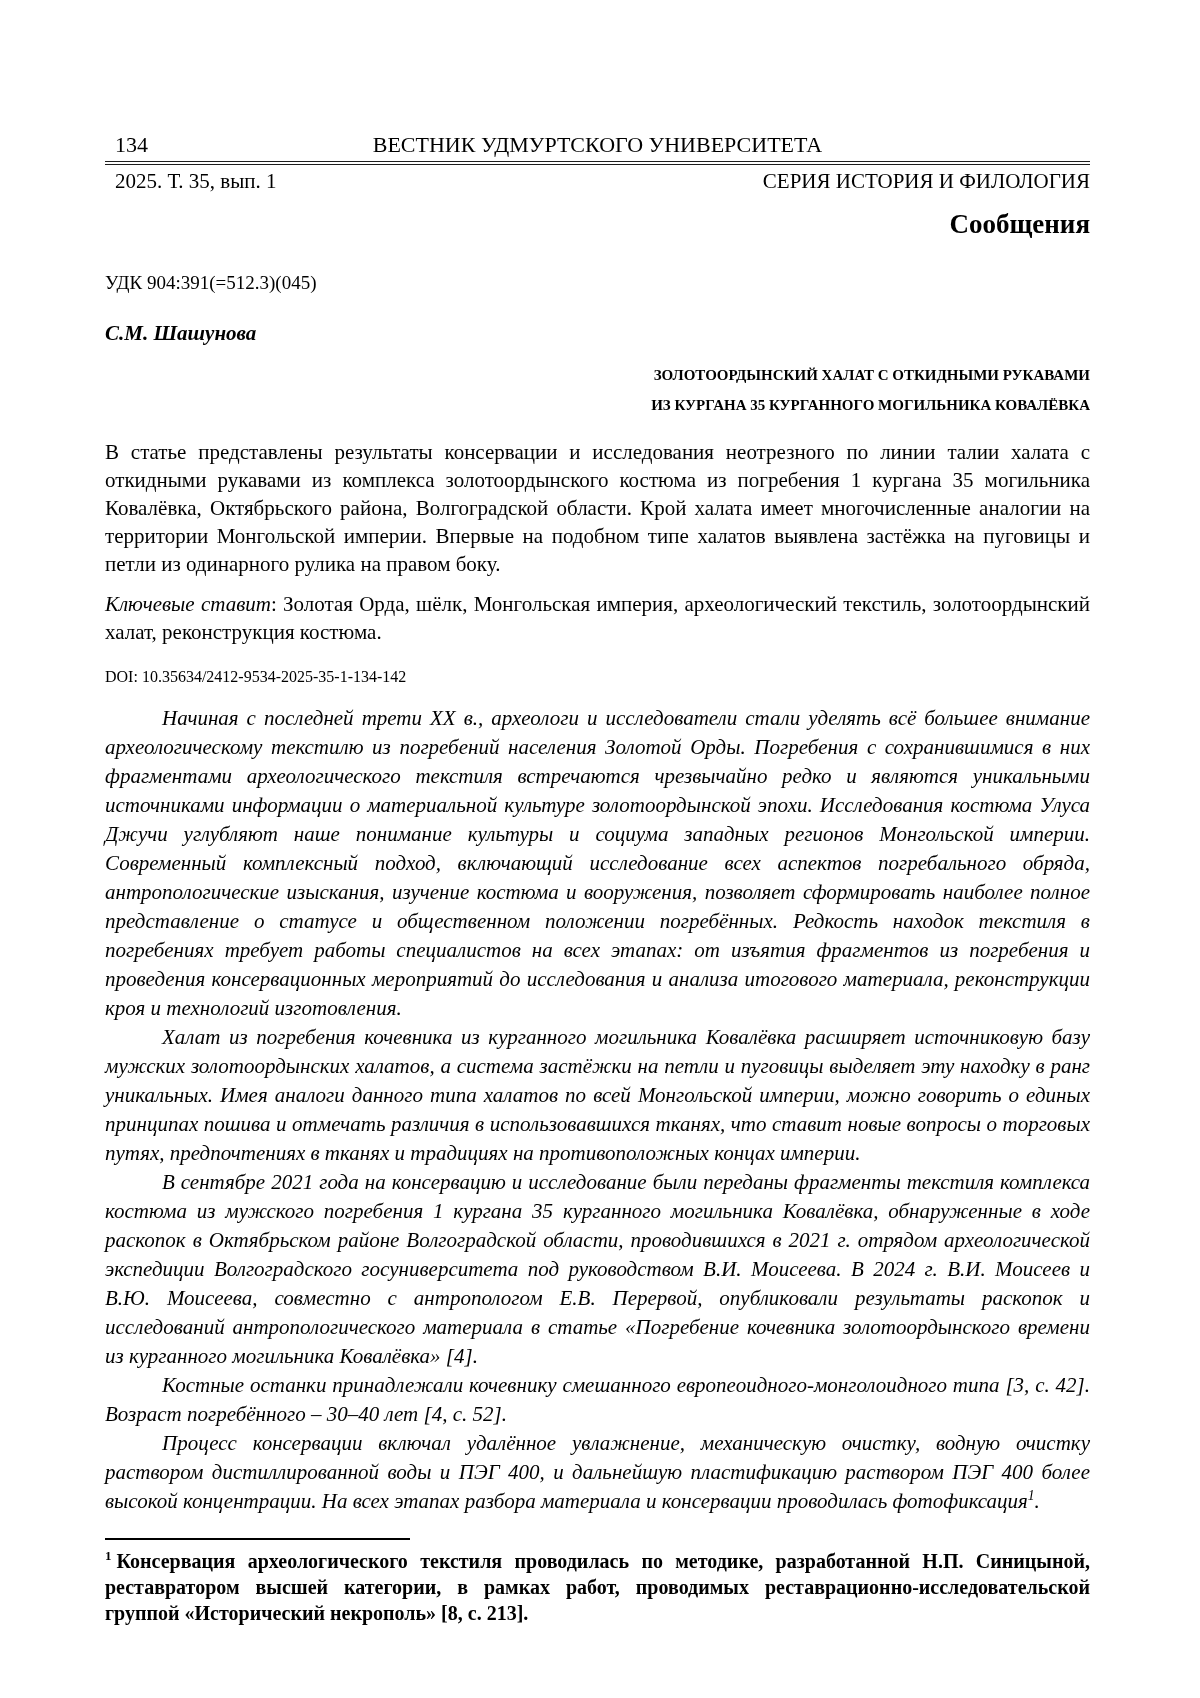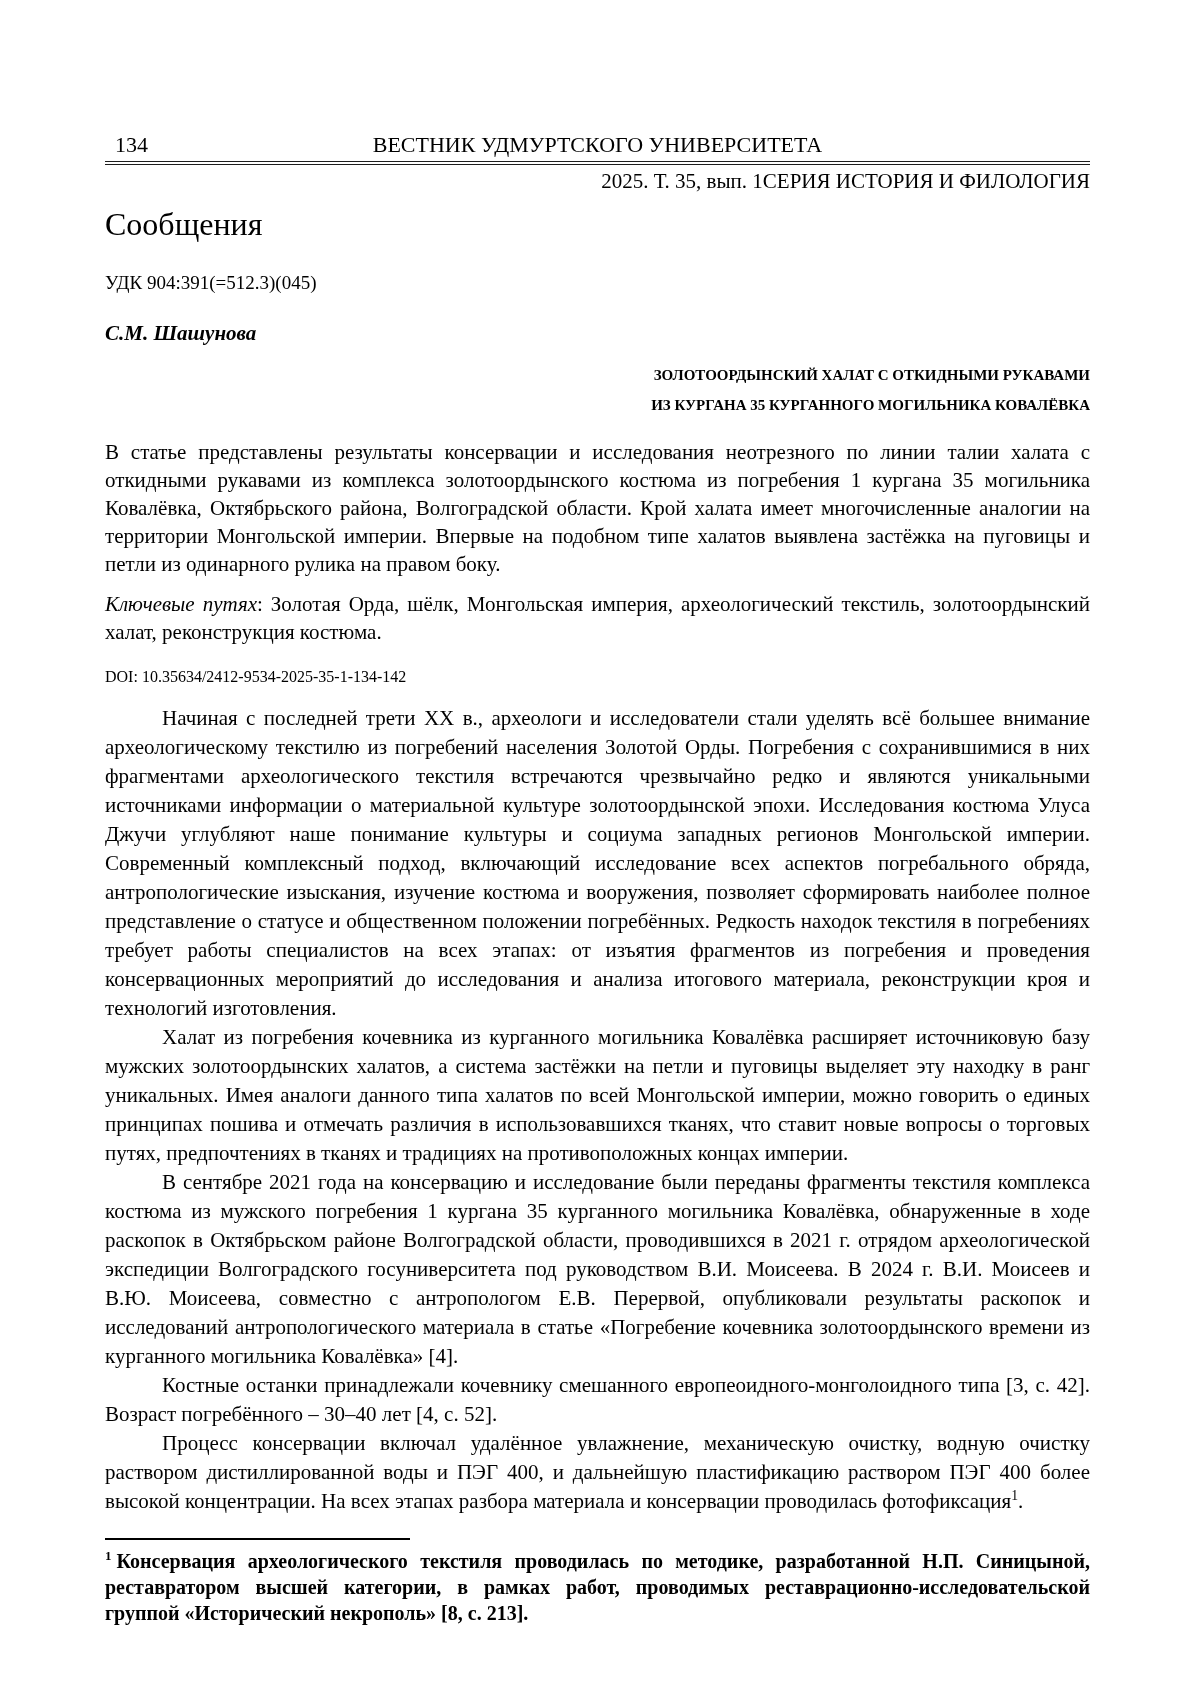--- a/index.html
+++ b/index.html
@@ -29,32 +29,33 @@
   .hrow1 .pgnum { position: absolute; left: 10px; top: 0; }
   .hrow1 .jtitle { display: block; text-align: center; }
   .hrule {
     height: 2px;
     border-top: 1px solid #1d1d1d;
     border-bottom: 1px solid #1d1d1d;
     margin-top: 1px;
   }
   .hrow2 {
     display: flex;
-    justify-content: flex-end;
+    justify-content: space-between;
     font-size: 21px;
     line-height: 26px;
     margin-top: 3px;
   }
   .hrow2 .vol { padding-left: 10px; }
   
   .section-heading {
     margin: 14px 0 0 0;
-    font-size: 32px;
-    font-weight: normal;
+    font-size: 27px;
+    font-weight: bold;
     line-height: 32px;
+    text-align: right;
   }
   .udc {
     margin-top: 30px;
     font-size: 19px;
     line-height: 26px;
   }
   .author {
     margin-top: 24px;
     font-size: 21px;
     line-height: 26px;
@@ -87,20 +88,21 @@
     line-height: 26px;
   }
   
   .body-text { margin-top: 14px; }
   .body-text p {
     margin: 0;
     font-size: 21px;
     line-height: 29px;
     text-align: justify;
     text-indent: 57px;
+    font-style: italic;
   }
   .body-text sup, .footnote sup {
     font-size: 0.65em;
     line-height: 0;
     vertical-align: super;
   }
   
   .fn-sep {
     margin-top: 22px;
     width: 305px;
@@ -135,21 +137,21 @@
   <h1 class="section-heading">Сообщения</h1>
 
   <div class="udc">УДК 904:391(=512.3)(045)</div>
 
   <div class="author">С.М. Шашунова</div>
 
   <h2 class="title"><span>ЗОЛОТООРДЫНСКИЙ ХАЛАТ С ОТКИДНЫМИ РУКАВАМИ</span><br><span>ИЗ КУРГАНА 35 КУРГАННОГО МОГИЛЬНИКА КОВАЛЁВКА</span></h2>
 
   <p class="abstract">В статье представлены результаты консервации и исследования неотрезного по линии талии халата с откидными рукавами из комплекса золотоордынского костюма из погребения 1 кургана 35 могильника Ковалёвка, Октябрьского района, Волгоградской области. Крой халата имеет многочисленные аналогии на территории Монгольской империи. Впервые на подобном типе халатов выявлена застёжка на пуговицы и петли из одинарного рулика на правом боку.</p>
 
-  <p class="keywords"><span class="kw-label">Ключевые путях</span><span>: Золотая Орда, шёлк, Монгольская империя, археологический текстиль, золотоордынский халат, реконструкция костюма.</span></p>
+  <p class="keywords"><span class="kw-label">Ключевые ставит</span><span>: Золотая Орда, шёлк, Монгольская империя, археологический текстиль, золотоордынский халат, реконструкция костюма.</span></p>
 
   <p class="doi">DOI: 10.35634/2412-9534-2025-35-1-134-142</p>
 
   <div class="body-text">
     <p>Начиная с последней трети XX в., археологи и исследователи стали уделять всё большее внимание археологическому текстилю из погребений населения Золотой Орды. Погребения с сохранившимися в них фрагментами археологического текстиля встречаются чрезвычайно редко и являются уникальными источниками информации о материальной культуре золотоордынской эпохи. Исследования костюма Улуса Джучи углубляют наше понимание культуры и социума западных регионов Монгольской империи. Современный комплексный подход, включающий исследование всех аспектов погребального обряда, антропологические изыскания, изучение костюма и вооружения, позволяет сформировать наиболее полное представление о статусе и общественном положении погребённых. Редкость находок текстиля в погребениях требует работы специалистов на всех этапах: от изъятия фрагментов из погребения и проведения консервационных мероприятий до исследования и анализа итогового материала, реконструкции кроя и технологий изготовления.</p>
     <p>Халат из погребения кочевника из курганного могильника Ковалёвка расширяет источниковую базу мужских золотоордынских халатов, а система застёжки на петли и пуговицы выделяет эту находку в ранг уникальных. Имея аналоги данного типа халатов по всей Монгольской империи, можно говорить о единых принципах пошива и отмечать различия в использовавшихся тканях, что ставит новые вопросы о торговых путях, предпочтениях в тканях и традициях на противоположных концах империи.</p>
     <p>В сентябре 2021 года на консервацию и исследование были переданы фрагменты текстиля комплекса костюма из мужского погребения 1 кургана 35 курганного могильника Ковалёвка, обнаруженные в ходе раскопок в Октябрьском районе Волгоградской области, проводившихся в 2021 г. отрядом археологической экспедиции Волгоградского госуниверситета под руководством В.И. Моисеева. В 2024 г. В.И. Моисеев и В.Ю. Моисеева, совместно с антропологом Е.В. Перервой, опубликовали результаты раскопок и исследований антропологического материала в статье «Погребение кочевника золотоордынского времени из курганного могильника Ковалёвка» [4].</p>
     <p>Костные останки принадлежали кочевнику смешанного европеоидного-монголоидного типа [3, с. 42]. Возраст погребённого – 30–40 лет [4, с. 52].</p>
     <p><span>Процесс консервации включал удалённое увлажнение, механическую очистку, водную очистку раствором дистиллированной воды и ПЭГ 400, и дальнейшую пластификацию раствором ПЭГ 400 более высокой концентрации. На всех этапах разбора материала и консервации проводилась фотофиксация</span><sup>1</sup><span>.</span></p>
   </div>

